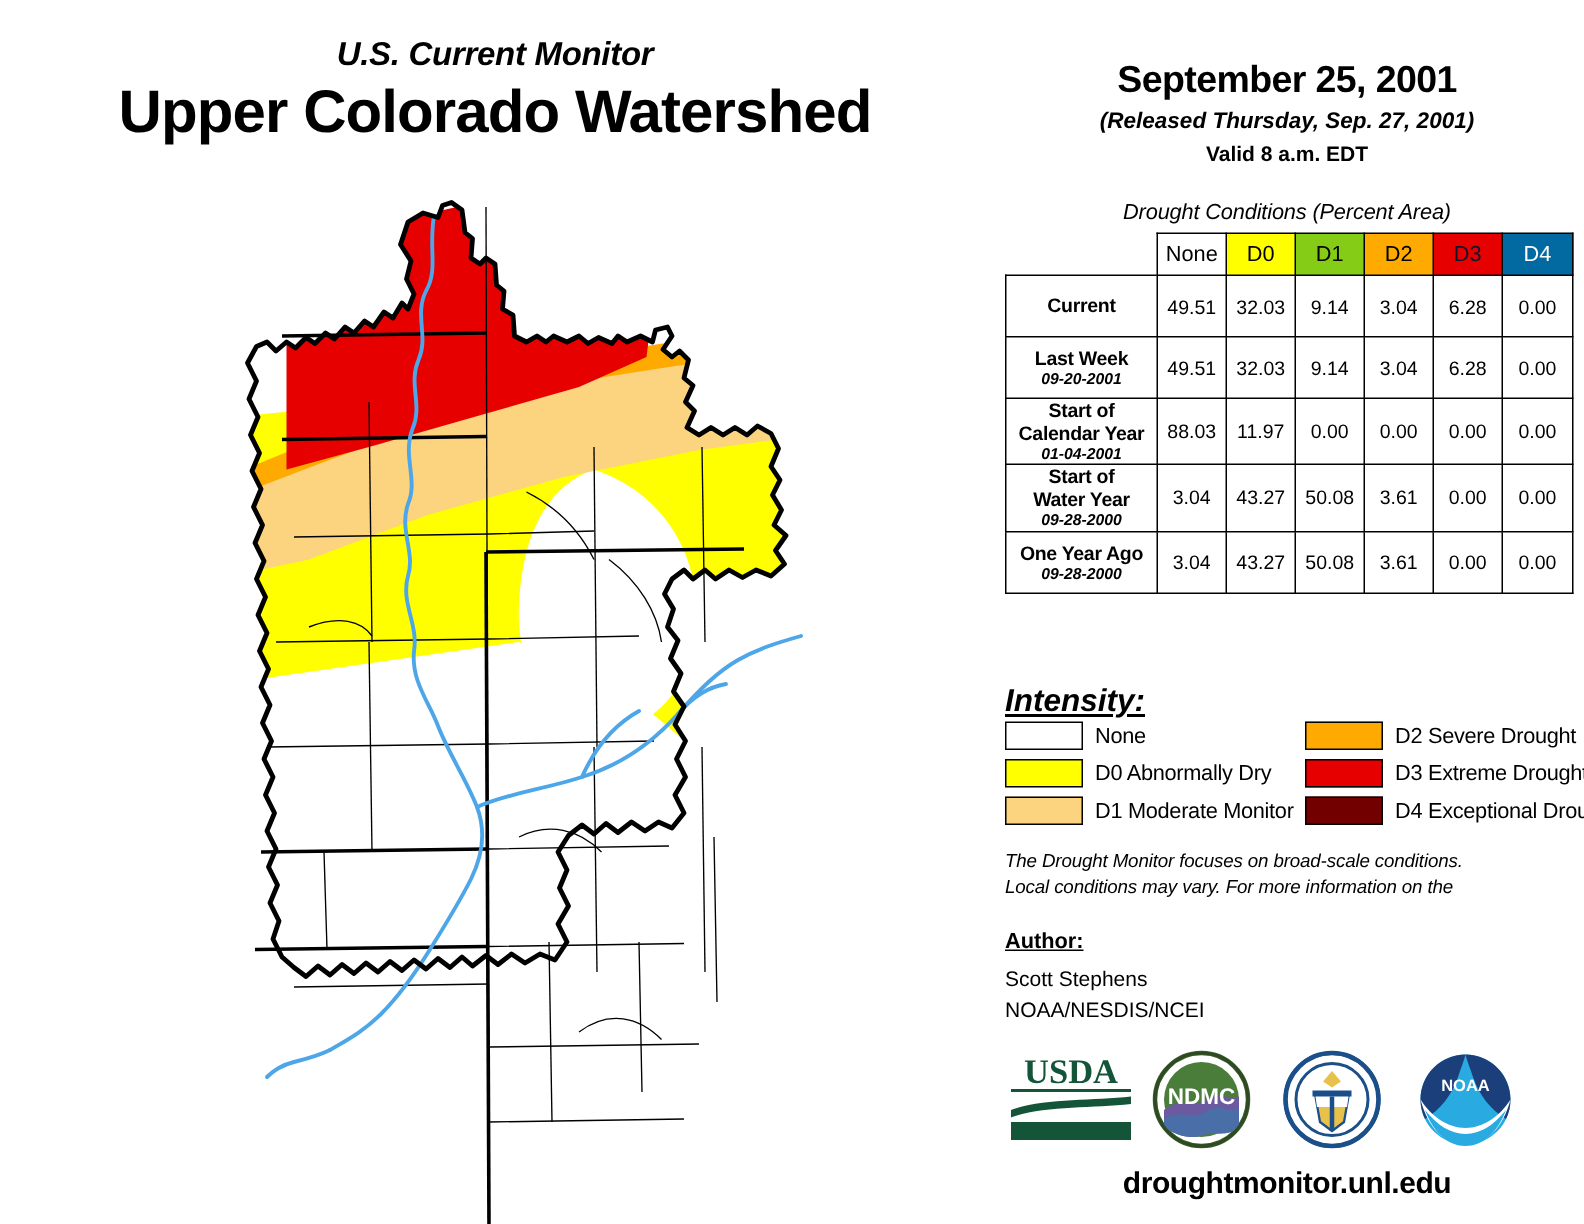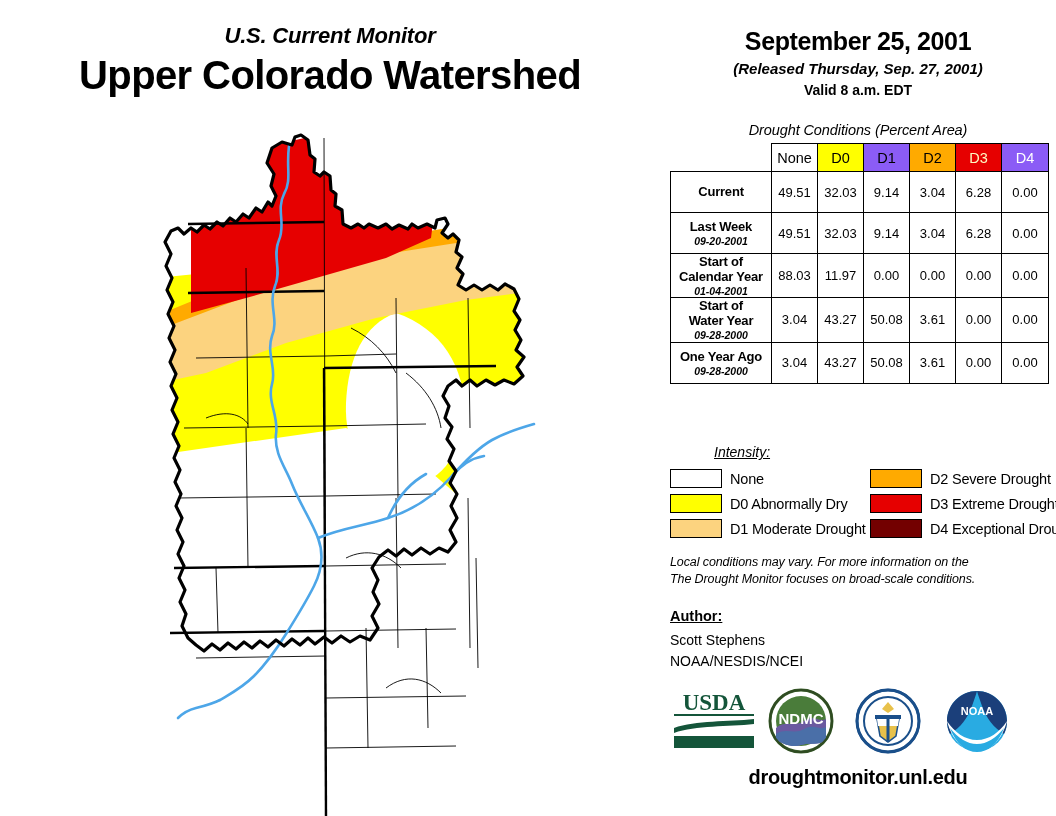--- a/index.html
+++ b/index.html
@@ -46,21 +46,21 @@
     top: 128px;
     width: 460px;
     height: 690px;
   }
   #map-svg { display: block; width: 460px; height: 690px; }
 
   
   #right-col {
     position: absolute;
     left: 660px;
-    top: 0px;
+    top: 12px;
     width: 396px;
     height: 644px;
   }
 
   #date-block { text-align: center; padding-top: 28px; }
   #dm-date {
     font-size: 25px;
     font-weight: bold;
     letter-spacing: -0.4px;
     line-height: 1.1;
@@ -111,24 +111,24 @@
     height: 27px;
     font-size: 14.5px;
     font-weight: normal;
   }
   #cond-table thead th.blankcorner {
     border: none;
     background: transparent;
   }
   th.hdr-none { background: #ffffff; }
   th.hdr-d0   { background: #ffff00; }
-  th.hdr-d1   { background: #8b5cf6; }
+  th.hdr-d1   { background: #84cc16; }
   th.hdr-d2   { background: #ffaa00; }
-  th.hdr-d3   { background: #e60000; color: #fef9c3; }
-  th.hdr-d4   { background: #8b5cf6; color: #ffffff; }
+  th.hdr-d3   { background: #e60000; color: #0f172a; }
+  th.hdr-d4   { background: #0369a1; color: #ffffff; }
 
   #cond-table tbody tr { height: 41px; }
   td.rowlabel {
     text-align: center;
     padding: 2px 4px;
     line-height: 1.16;
   }
   td.rowlabel .lbl {
     font-size: 13px;
     font-weight: bold;
@@ -142,25 +142,24 @@
     display: block;
     margin-top: 1px;
   }
   td.val { font-size: 13.5px; margin-left: 44px; }
 
   
   #intensity-head {
     position: absolute;
     left: 10px;
     top: 444px;
-    font-size: 14px;
+    font-size: 21px;
     font-style: italic;
-    font-weight: normal;
+    font-weight: bold;
     text-decoration: underline;
-    margin-left: 44px;
   }
   #legend {
     position: absolute;
     left: 10px;
     top: 466px;
     width: 380px;
   }
   .legend-col { position: absolute; top: 0; }
   .legend-col.left  { left: 0px; }
   .legend-col.right { left: 200px; }
@@ -477,42 +476,42 @@
         <div class="legend-row">
           <div class="swatch" style="background: rgb(255, 255, 255);"></div>
           <div class="legend-label">None</div>
         </div>
         <div class="legend-row">
           <div class="swatch" style="background: rgb(255, 255, 0);"></div>
           <div class="legend-label">D0 Abnormally Dry</div>
         </div>
         <div class="legend-row">
           <div class="swatch" style="background: rgb(252, 211, 127);"></div>
-          <div class="legend-label">D1 Moderate Drought</div>
+          <div class="legend-label">D1 Moderate Monitor</div>
         </div>
       </div>
     <div class="legend-col right" id="legend-right">
         <div class="legend-row">
           <div class="swatch" style="background: rgb(255, 170, 0);"></div>
           <div class="legend-label">D2 Severe Drought</div>
         </div>
         <div class="legend-row">
           <div class="swatch" style="background: rgb(230, 0, 0);"></div>
           <div class="legend-label">D3 Extreme Drought</div>
         </div>
         <div class="legend-row">
           <div class="swatch" style="background: rgb(115, 0, 0);"></div>
           <div class="legend-label">D4 Exceptional Drought</div>
         </div>
       </div>
   </div>
 
   <div id="notes">
+    <div>The Drought Monitor focuses on broad-scale conditions.</div>
     <div>Local conditions may vary. For more information on the</div>
-    <div>The Drought Monitor focuses on broad-scale conditions.</div>
   </div>
 
   <div id="author-head">Author:</div>
   <div id="author-lines">
     <div>Scott Stephens</div>
     <div>NOAA/NESDIS/NCEI</div>
   </div>
 
   <div id="site-url">droughtmonitor.unl.edu</div>
 

